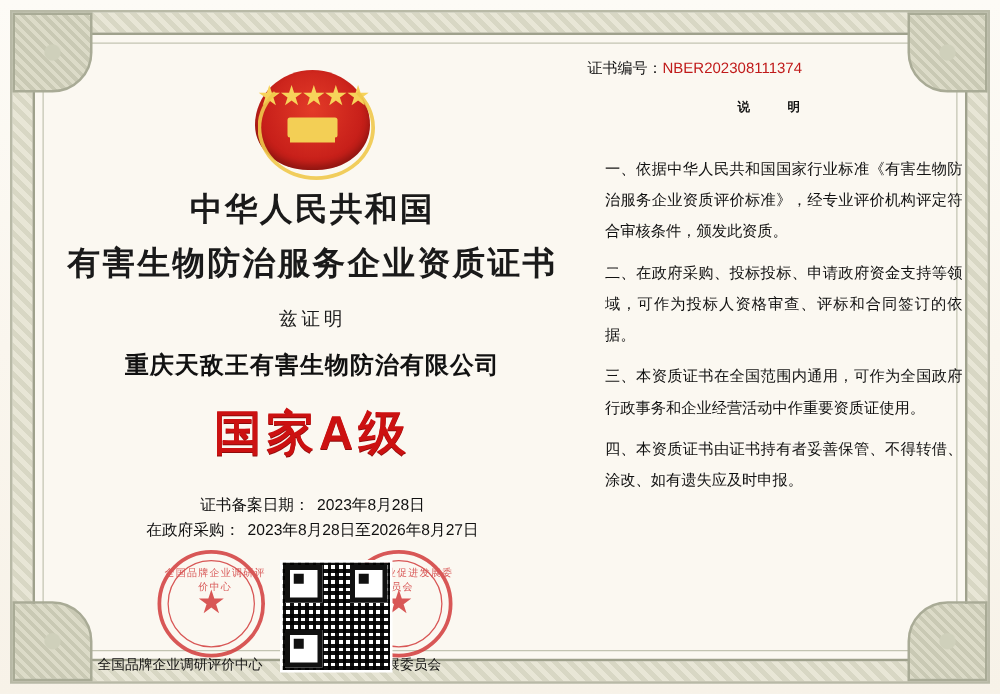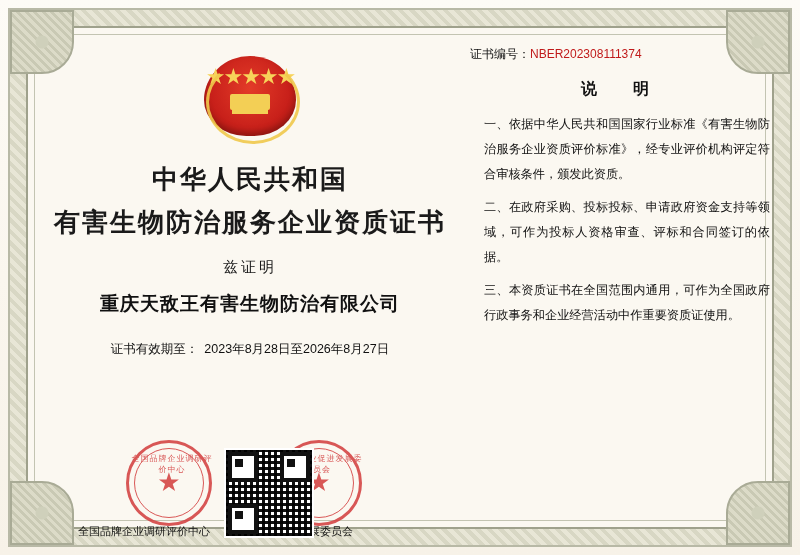--- a/index.html
+++ b/index.html
@@ -76,21 +76,21 @@
   }
   .emblem .wheat{
     position:absolute;left:2px;top:10px;width:88px;height:78px;
     border:3px solid #f0c94c;border-radius:50%;
     border-top-color:transparent;
     opacity:.9;
   }
   .title1,.title2{
     color:#1a1a1a;font-weight:bold;letter-spacing:2px;
   }
-  .title1{font-size:26px;margin-top:20px;}
+  .title1{font-size:26px;margin-top:8px;}
   .title2{font-size:26px;margin-top:8px;}
   .zizhengming{font-size:15px;margin-top:18px;color:#1a1a1a;letter-spacing:3px;}
   .company{font-size:19px;margin-top:14px;color:#111;font-weight:bold;letter-spacing:1px;}
   .grade{
     margin-top:16px;font-size:38px;font-weight:bold;color:#cc1111;
     letter-spacing:4px;text-shadow:0 1px 0 #8e0b0b;
   }
   .dates{margin-top:22px;font-size:12.5px;color:#111;line-height:20px;text-align:center;}
   .dates .row{display:block;}
   .dates .lbl{display:inline-block;}
@@ -123,21 +123,21 @@
 
   
   .right{
     position:absolute;left:430px;top:6px;width:300px;
   }
   .certno{
     font-size:12px;color:#111;text-align:left;margin-bottom:16px;white-space:nowrap;
   }
   .certno .num{color:#c01a1a;}
   .shuoming{
-    text-align:center;font-size:16px;font-weight:bold;letter-spacing:10px;color:#111;margin:6px 0 12px;
+    text-align:center;font-size:10px;font-weight:bold;letter-spacing:10px;color:#111;margin:6px 0 30px;
   }
   .para{
     font-size:12.2px;line-height:25px;color:#111;text-indent:0;margin-bottom:8px;text-align:justify;margin-left:14px;
   }
   
   .qr{
     position:absolute;left:184px;top:408px;width:86px;height:86px;
     background:
       repeating-linear-gradient(0deg,#111 0 3px,#fff 3px 6px),
       repeating-linear-gradient(90deg,#111 0 3px,#fff 3px 6px);
@@ -168,24 +168,28 @@
       <div class="emblem">
         <div class="disc"></div>
         <div class="stars">★★★★★</div>
         <div class="gate"></div>
         <div class="wheat"></div>
       </div>
       <div class="title1">中华人民共和国</div>
       <div class="title2">有害生物防治服务企业资质证书</div>
       <div class="zizhengming">兹证明</div>
       <div class="company">重庆天敌王有害生物防治有限公司</div>
+      <div class="grade">国家A级</div>
 
       <div class="dates">
         <span class="row">
-          <span class="lbl">证书有效期至：</span><span class="val">2023年8月28日至2026年8月27日</span>
+          <span class="lbl">证书备案日期：</span><span class="val">2023年8月28日</span>
+        </span>
+        <span class="row">
+          <span class="lbl">在政府采购：</span><span class="val">2023年8月28日至2026年8月27日</span>
         </span>
       </div>
     </div>
 
     <div class="seals">
       <div class="seal s1">
         <div class="ring"></div>
         <div class="txt">全国品牌企业调研评价中心</div>
         <div class="star2">★</div>
       </div>
@@ -199,20 +203,21 @@
     </div>
 
     <div class="right">
       <div class="certno">
         <span>证书编号：</span><span class="num">NBER202308111374</span>
       </div>
       <div class="shuoming">说　明</div>
       <div class="para">一、依据中华人民共和国国家行业标准《有害生物防治服务企业资质评价标准》，经专业评价机构评定符合审核条件，颁发此资质。</div>
       <div class="para">二、在政府采购、投标投标、申请政府资金支持等领域，可作为投标人资格审查、评标和合同签订的依据。</div>
       <div class="para">三、本资质证书在全国范围内通用，可作为全国政府行政事务和企业经营活动中作重要资质证使用。</div>
+      <div class="para">四、本资质证书由证书持有者妥善保管、不得转借、涂改、如有遗失应及时申报。</div>
     </div>
 
     <div class="qr">
       <div class="eye e1">
           <i></i>
         </div>
       <div class="eye e2">
           <i></i>
         </div>
       <div class="eye e3">

